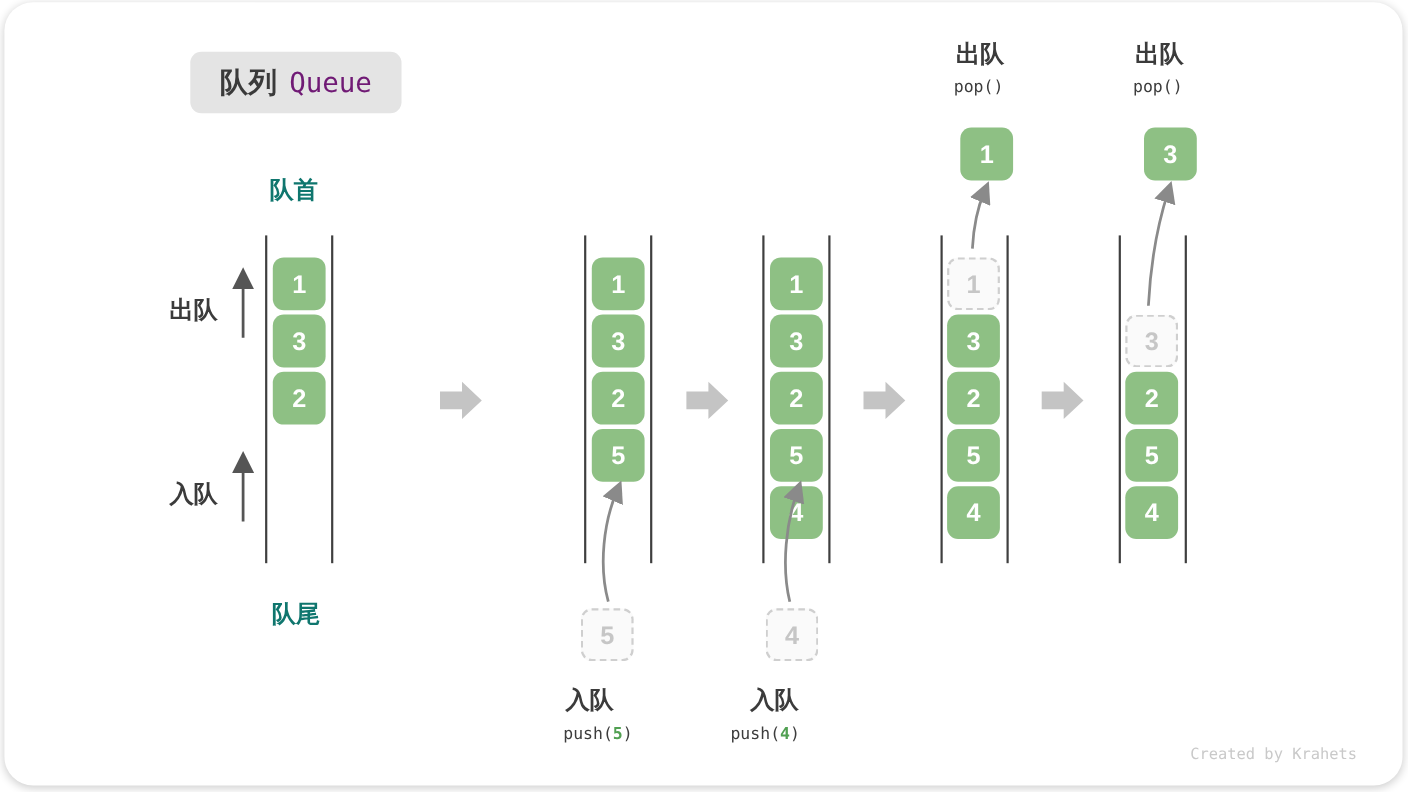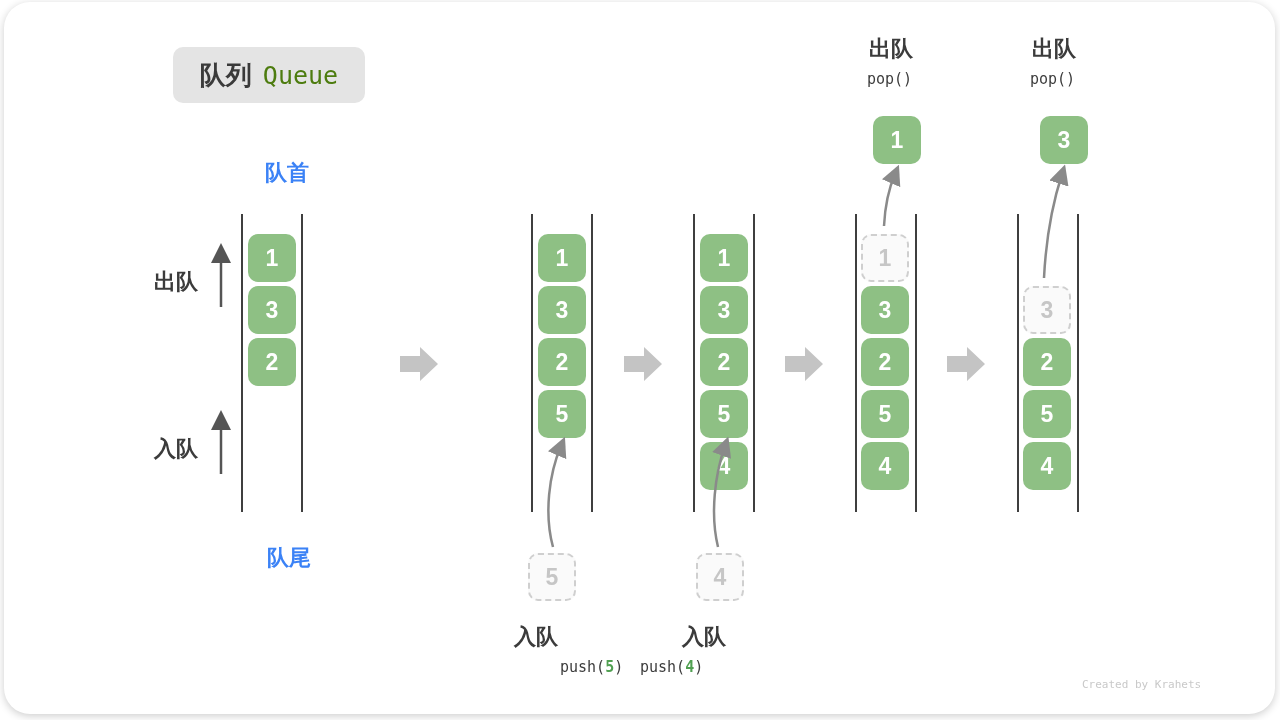--- a/index.html
+++ b/index.html
@@ -18,27 +18,26 @@
   }
 
   
   .title-badge {
     position: absolute; left: 169px; top: 45px;
     width: 192px; height: 56px;
     background: #e4e4e4; border-radius: 10px;
     display: flex; align-items: center; justify-content: center; gap: 11px;
   }
   .title-zh { font-size: 26px; font-weight: bold; color: #3a3a3a; }
-  .title-en { font-size: 25px; color: #4d7c0f; font-family: "DejaVu Sans Mono", monospace; }
+  .title-en { font-size: 25px; color: #701a75; font-family: "DejaVu Sans Mono", monospace; }
 
   
   .cn-label {
-    position: absolute; font-size: 22px; font-weight: bold; color: #3b82f6;
+    position: absolute; font-size: 22px; font-weight: bold; color: #0f766e;
     white-space: nowrap;
-    margin-left: 20px;
   }
   .side-label {
     position: absolute; font-size: 22px; font-weight: bold; color: #3b3b3b;
     white-space: nowrap;
   }
 
   
   .qcol {
     position: absolute; top: 212px; height: 298px; width: 58px;
     border-left: 2px solid #3f3f3f; border-right: 2px solid #3f3f3f;
@@ -72,21 +71,21 @@
     white-space: nowrap;
   }
   .op-call {
     position: absolute; font-size: 15px; color: #3d3d3d;
     font-family: "DejaVu Sans Mono", monospace; white-space: nowrap;
   }
   .op-arg { color: #51a052; font-weight: bold; }
 
   .credit {
     position: absolute; left: 1078px; top: 676px;
-    font-size: 11px; color: #c9c9c9;
+    font-size: 14px; color: #c9c9c9;
     font-family: "DejaVu Sans Mono", monospace;
   }
   svg.overlay { position: absolute; left: 0; top: 0; pointer-events: none; }
 </style>
 </head>
 <body>
 
 <div class="card">
 
   <div class="title-badge">
@@ -130,24 +129,24 @@
   <div class="box x4 s4">4</div>
   <div class="box" style="left:869px; top:114px;">1</div>
 
   <div class="ghost x5 s1">3</div>
   <div class="box x5 s2">2</div>
   <div class="box x5 s3">5</div>
   <div class="box x5 s4">4</div>
   <div class="box" style="left:1036px; top:114px;">3</div>
 
   <div class="op-label" style="left:510px; top:620px;">入队</div>
-  <div class="op-call" style="left:508px; top:656px;margin-left:48px;"><span>push(</span><span class="op-arg">5</span><span>)</span></div>
+  <div class="op-call" style="left:508px; top:656px;"><span>push(</span><span class="op-arg">5</span><span>)</span></div>
 
   <div class="op-label" style="left:678px; top:620px;">入队</div>
-  <div class="op-call" style="left:636px; top:656px;"><span>push(</span><span class="op-arg">4</span><span>)</span></div>
+  <div class="op-call" style="left:660px; top:656px;"><span>push(</span><span class="op-arg">4</span><span>)</span></div>
 
   <div class="op-label" style="left:865px; top:32px;">出队</div>
   <div class="op-call" style="left:863px; top:68px;">pop()</div>
 
   <div class="op-label" style="left:1028px; top:32px;">出队</div>
   <div class="op-call" style="left:1026px; top:68px;">pop()</div>
 
   <svg class="overlay" width="1280" height="720" viewBox="0 0 1280 720">
     <defs>
       <marker id="ahDark" markerWidth="8" markerHeight="8" refX="4" refY="4" orient="auto">

